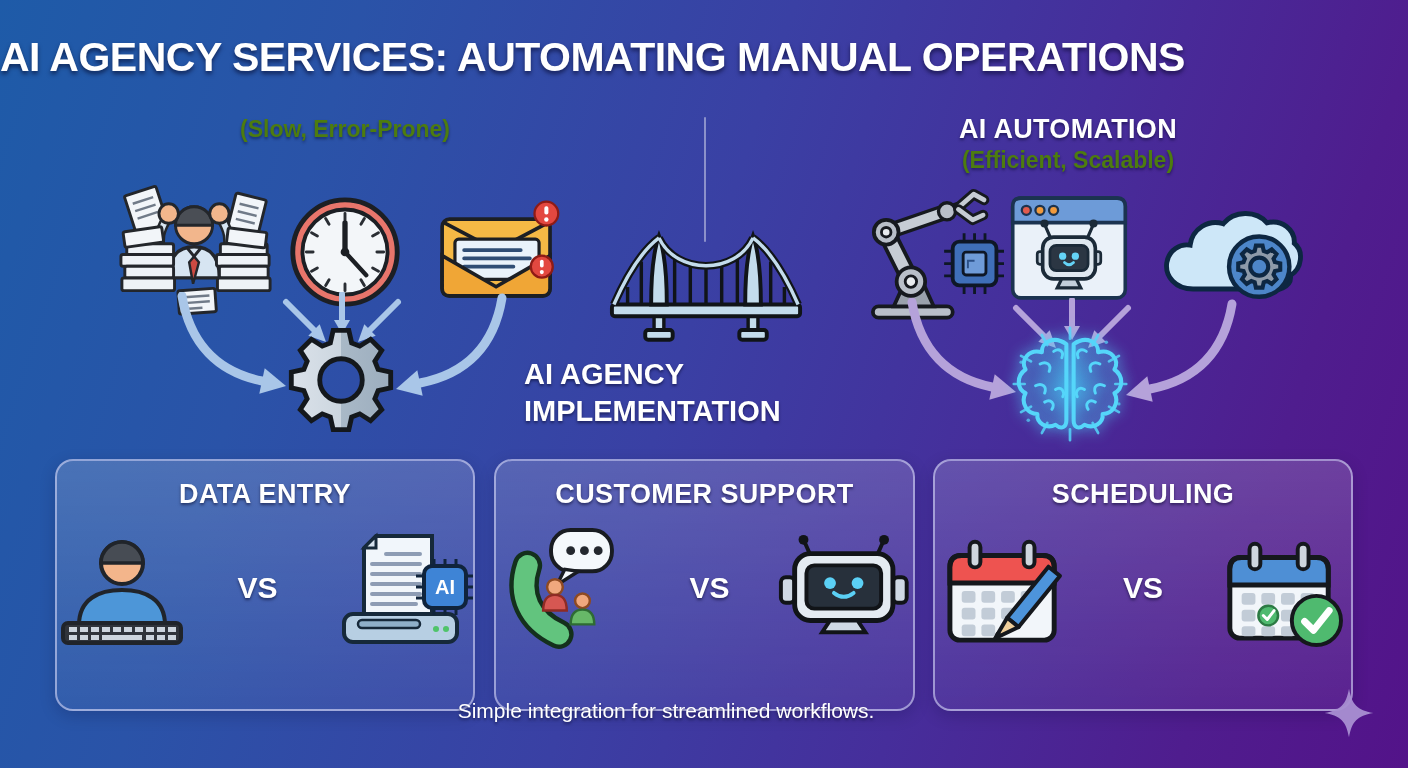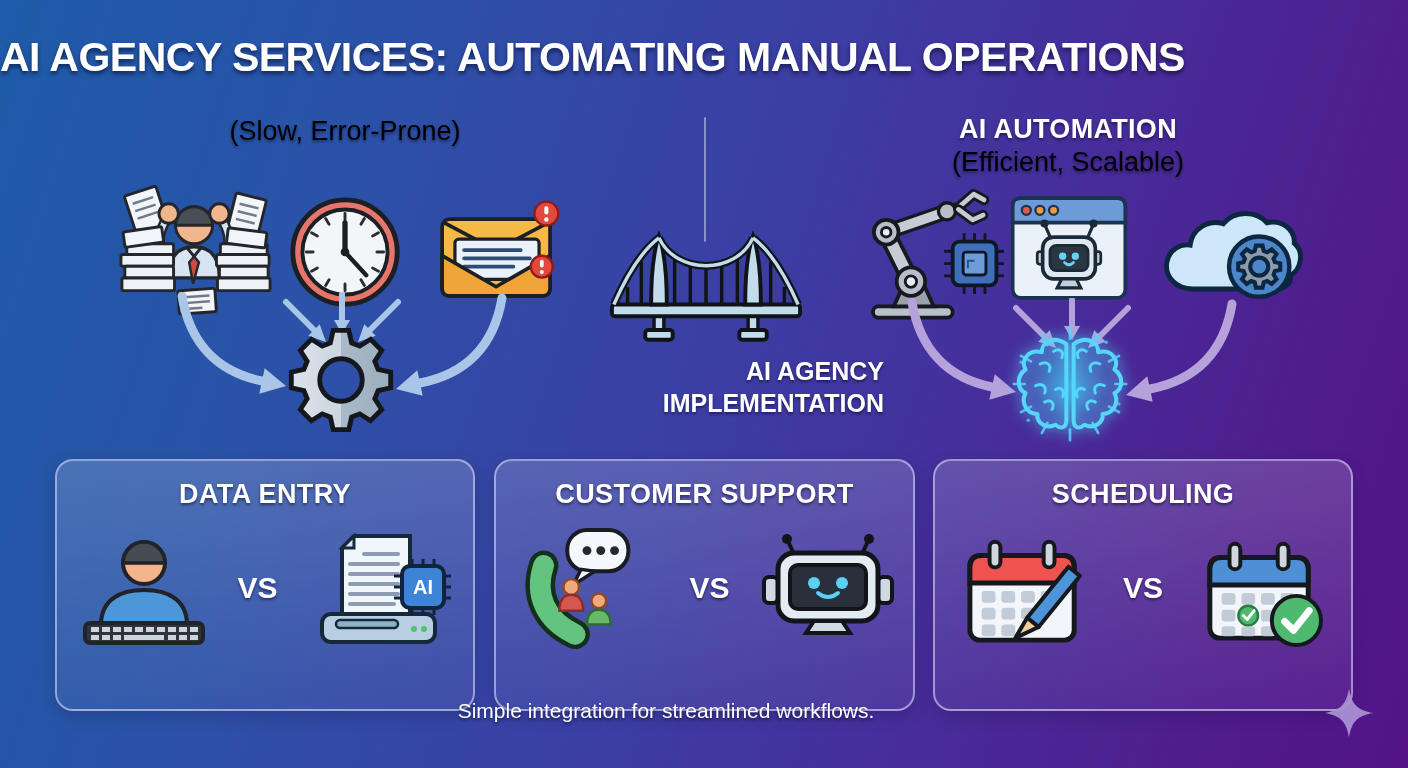--- a/index.html
+++ b/index.html
@@ -10,31 +10,31 @@
     color:#fff;
   }
   .abs{position:absolute;}
   h1.page-title{
     position:absolute;top:34px;left:0;width:1408px;margin:0;text-align:left;
     font-size:41px;font-weight:800;letter-spacing:-.5px;
     text-shadow:0 3px 4px rgba(0,0,30,.55);
   }
   .col-head{position:absolute;width:400px;text-align:center;}
   .col-head .t{font-size:27px;font-weight:bold;text-shadow:0 2px 3px rgba(0,0,30,.5);letter-spacing:.3px;}
-  .col-head .s{font-size:27px;font-weight:400;color:#000000;text-shadow:0 2px 3px rgba(0,0,30,.45);margin-top:2px;}
+  .col-head .s{font-size:23px;font-weight:700;color:#4d7c0f;text-shadow:0 2px 3px rgba(0,0,30,.45);margin-top:2px;}
   .divider{position:absolute;left:704px;top:117px;width:2px;height:125px;background:rgba(255,255,255,.42);border-radius:1px;}
-  .bridge-label{position:absolute;left:584px;top:356px;width:300px;text-align:right;
-    font-size:25px;font-weight:bold;line-height:1.26;text-shadow:0 2px 3px rgba(0,0,30,.5);}
+  .bridge-label{position:absolute;left:524px;top:356px;width:300px;text-align:left;
+    font-size:29px;font-weight:bold;line-height:1.26;text-shadow:0 2px 3px rgba(0,0,30,.5);}
   .card{position:absolute;top:459px;width:420px;height:252px;border-radius:18px;
     border:2.5px solid rgba(212,214,245,.6);
     background:linear-gradient(180deg,rgba(255,255,255,.17),rgba(255,255,255,.05));
     box-shadow:0 5px 16px rgba(0,0,40,.18);box-sizing:border-box;}
   .card-title{text-align:center;margin-top:18px;font-size:27px;font-weight:bold;letter-spacing:.4px;
     text-shadow:0 2px 3px rgba(0,0,30,.5);}
-  .card-body{display:flex;align-items:center;justify-content:center;gap:28px;margin-top:8px;height:140px;}
+  .card-body{display:flex;align-items:center;justify-content:space-between;gap:46px;margin-top:8px;height:140px;}
   .vs{font-size:30px;font-weight:bold;text-shadow:0 2px 3px rgba(0,0,30,.5);}
   .caption{position:absolute;top:699px;left:0;width:1332px;text-align:center;
     font-size:21px;font-weight:400;text-shadow:0 2px 3px rgba(0,0,30,.5);}
   .brain-svg{filter:drop-shadow(0 0 7px rgba(80,210,250,.85));}
   svg{display:block;}
 </style>
 </head>
 <body>
 
 <svg width="0" height="0" style="position:absolute" aria-hidden="true">

